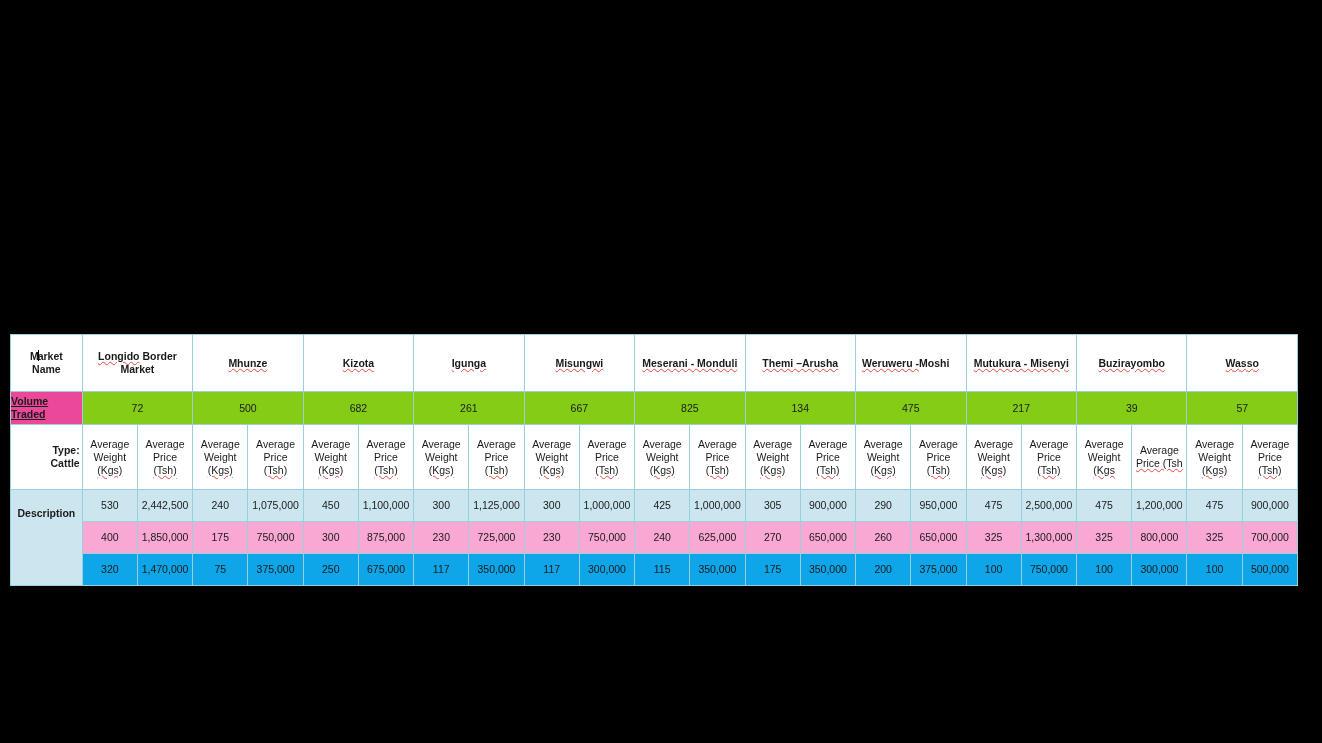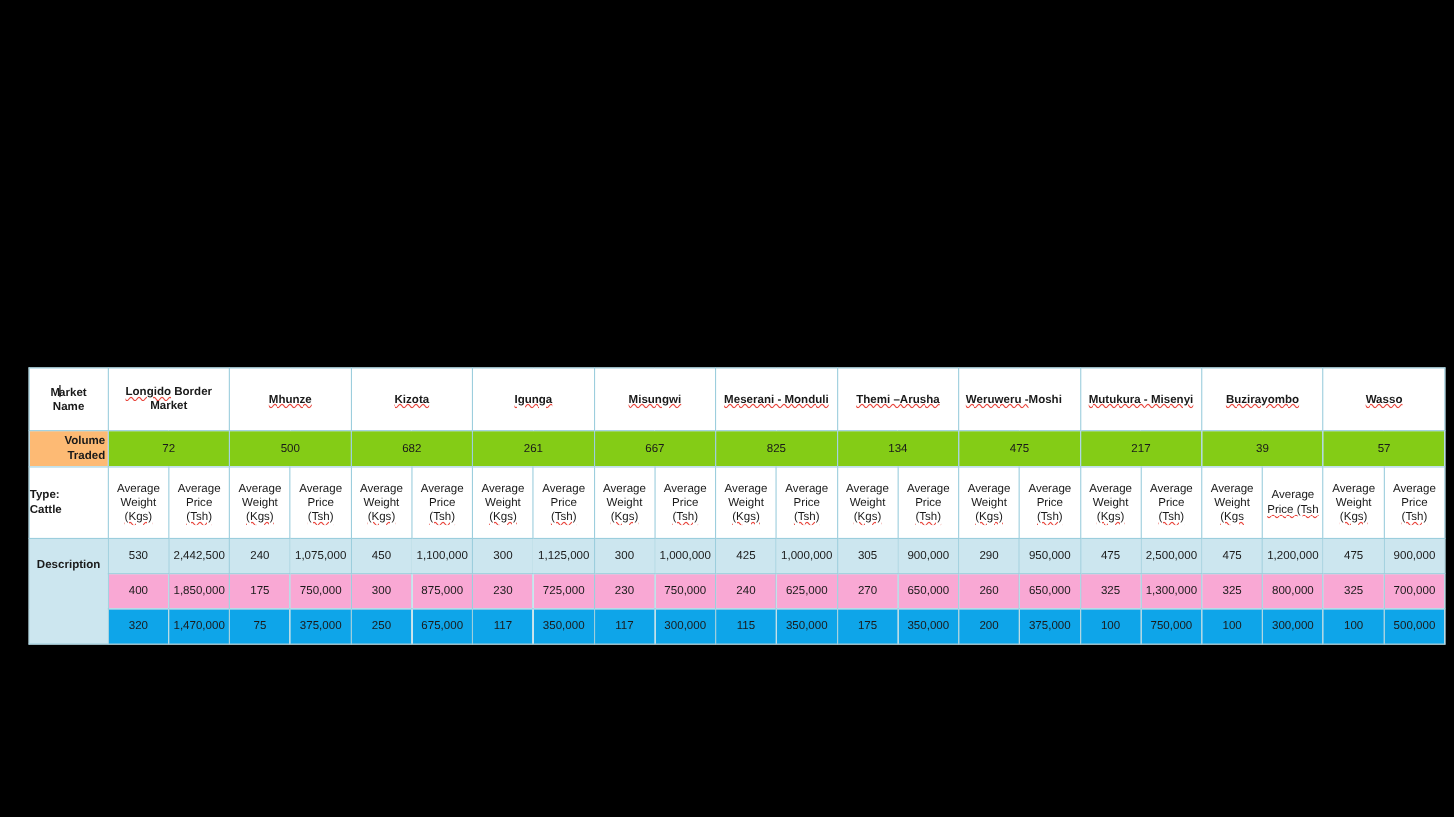--- a/index.html
+++ b/index.html
@@ -2,21 +2,20 @@
 <html><head>
 <meta charset="utf-8">
 <style>
   html,body{margin:0;padding:0;background:#000;}
   body{width:1322px;height:743px;overflow:hidden;font-family:"Liberation Sans",sans-serif;}
   #stage{position:relative;width:1322px;height:743px;background:#000;}
 
   #doc{
     position:absolute;left:10px;top:334px;width:1288px;height:243px;
     background:#ffffff;
-    margin-left:16px;
   }
 
   table.mkt{
     border-collapse:collapse;
     table-layout:fixed;
     width:1288px;
     background:#ffffff;
   }
   table.mkt td{
     border:1px solid #9ccedd;
@@ -39,25 +38,25 @@
   td.mname{
     font-weight:bold;font-size:11.5px;line-height:14px;
     text-align:center;vertical-align:top;padding-top:6px;
     background:#ffffff;
   }
   td.mname.lft{text-align:left;padding-left:6px;}
   tr.r-names td{height:54px;}
 
   
   tr.r-vol td{height:30px;background:#84cc16;}
-  tr.r-vol td.rowname{background:#fdba74;text-align:right;padding-left:0;}
+  tr.r-vol td.rowname{background:#ec4899;text-align:left;padding-left:0;text-decoration:underline;}
 
   
   tr.r-sub td{height:62px;vertical-align:middle;background:#ffffff;}
-  tr.r-sub td.rowname{text-align:left;padding-left:0;vertical-align:middle;}
+  tr.r-sub td.rowname{text-align:right;padding-left:0;vertical-align:middle;}
   td.sub{font-size:10px;line-height:13px;}
 
   
   tr.d0 td{height:29px;background:#cce6ef;}
   tr.d1 td{height:29px;background:#f9a8d4;}
   tr.d2 td{height:29px;background:#0ea5e9;text-align:center;}
   td.descr{
     font-weight:bold;font-size:11px;text-align:left;padding-left:6px;
     background:#cce6ef;
   }

